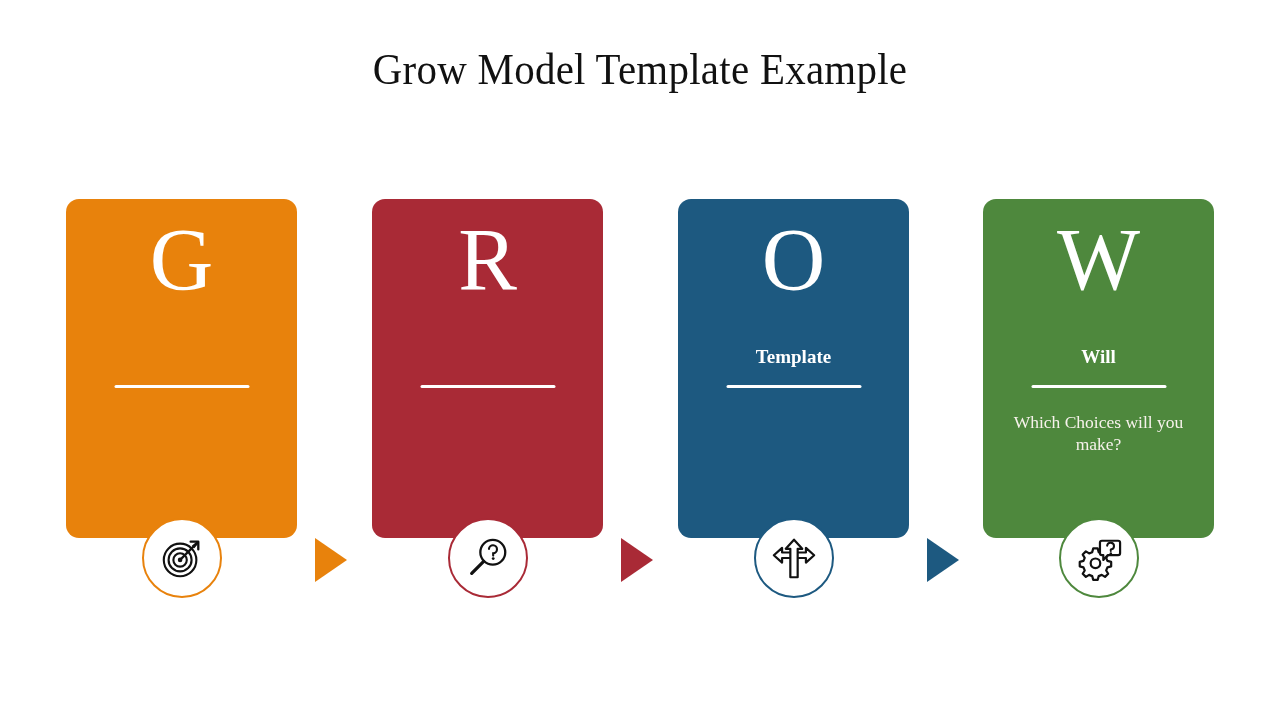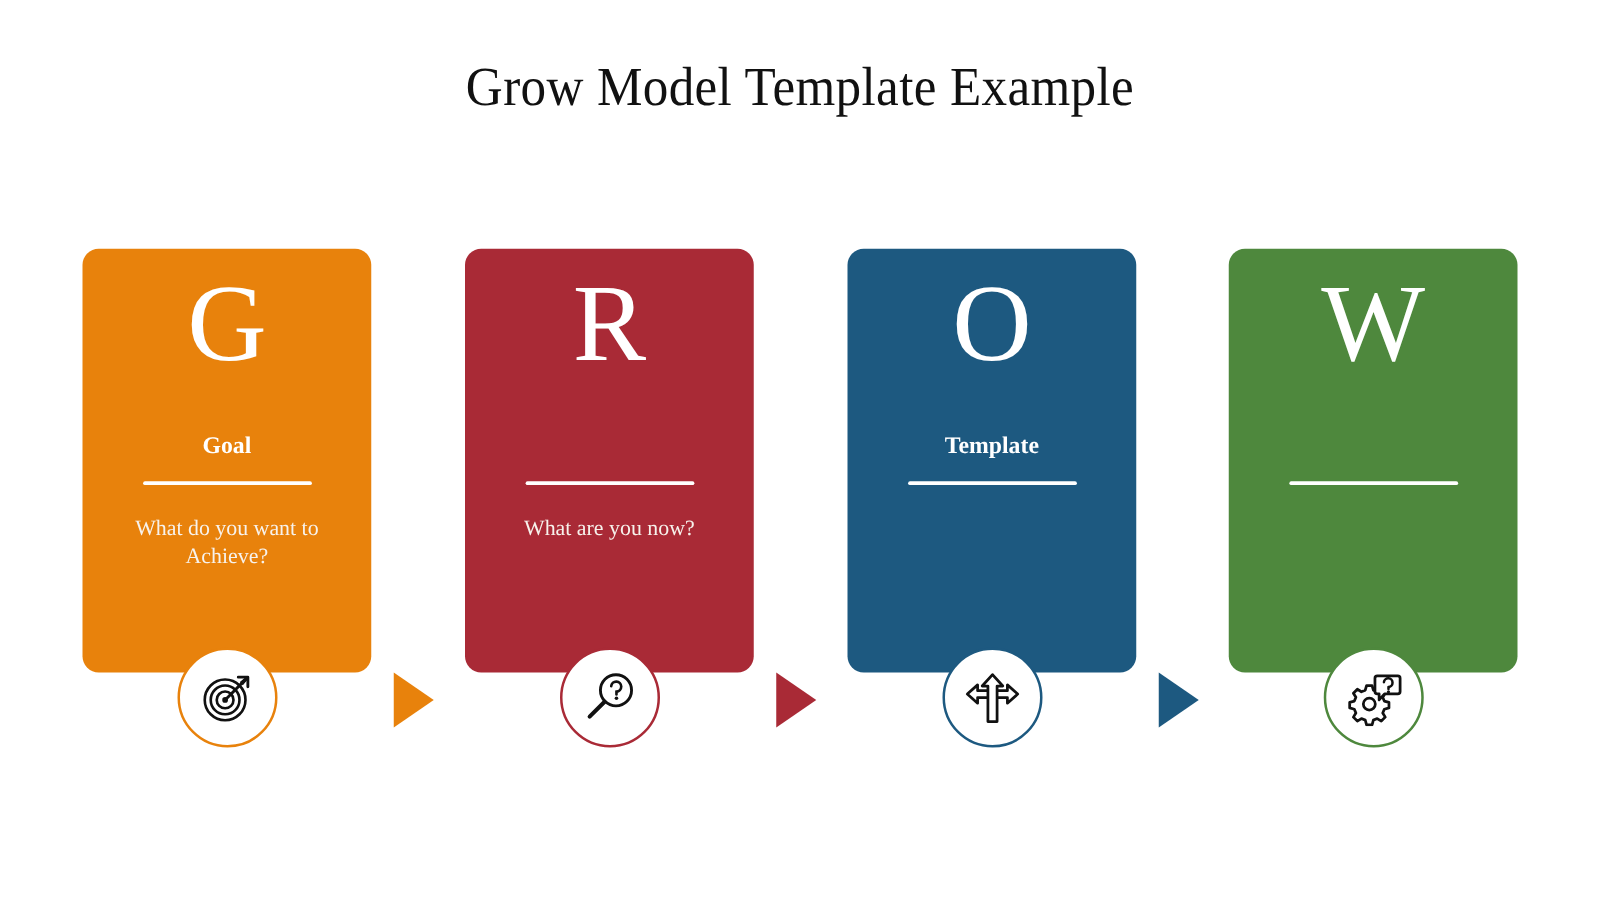--- a/index.html
+++ b/index.html
@@ -155,44 +155,41 @@
 
 <div class="slide" style="background: rgb(255, 255, 255);">
 
   <div class="title">Grow Model Template Example</div>
 
   <div class="cards">
 
     <div class="card-wrap c0">
       <div class="card" style="background: rgb(232, 130, 12);">
         <div class="card-letter">G</div>
-        <div class="card-name">Goal</div>
-        <div class="card-divider"></div>
-        <div class="card-desc">What do you want to Achieve?</div>
+        <div class="card-divider"></div>
       </div>
       <div class="icon-badge" style="border-color: rgb(232, 130, 12);">
         <span>
           <svg width="46" height="46" viewBox="0 0 48 48" fill="none" stroke="#111" stroke-width="2.2">
             <circle cx="22" cy="26" r="17"></circle>
             <circle cx="22" cy="26" r="12"></circle>
             <circle cx="22" cy="26" r="7"></circle>
             <circle cx="22" cy="26" r="2.4" fill="#111" stroke="none"></circle>
             <line x1="22" y1="26" x2="41" y2="7" stroke-width="2.4"></line>
             <path d="M41 7 L41 15 M41 7 L33 7" stroke-width="2.4" stroke-linecap="round"></path>
             <path d="M41 7 L36 13 M41 7 L35 12" stroke-width="2.2"></path>
           </svg>
         </span>
       </div>
     </div>
 
     <div class="card-wrap c1">
       <div class="card" style="background: rgb(169, 42, 54);">
         <div class="card-letter">R</div>
         <div class="card-divider"></div>
-        <div class="card-desc">What are you now?</div>
       </div>
       <div class="icon-badge" style="border-color: rgb(169, 42, 54);">
         <span>
           <svg width="46" height="46" viewBox="0 0 48 48" fill="none" stroke="#111" stroke-width="2.4">
             <circle cx="29" cy="18" r="13"></circle>
             <line x1="19.5" y1="27.5" x2="7" y2="40" stroke-width="3.4" stroke-linecap="round"></line>
             <path d="M25 14.5a4.2 4.2 0 1 1 4.4 4.6v2.4" stroke-width="2.2" stroke-linecap="round"></path>
             <circle cx="29.4" cy="24.6" r="1.5" fill="#111" stroke="none"></circle>
           </svg>
         </span>
@@ -212,21 +209,23 @@
             <path d="M20 24 L11 24 L11 29 L2 21 L11 13 L11 18 L20 18"></path>
             <path d="M28 24 L37 24 L37 29 L46 21 L37 13 L37 18 L28 18"></path>
           </svg>
         </span>
       </div>
     </div>
 
     <div class="card-wrap c3">
       <div class="card" style="background: rgb(78, 136, 61);">
         <div class="card-letter">W</div>
-        <div class="card-divider"></div>
+        <div class="card-name">Will</div>
+        <div class="card-divider"></div>
+        <div class="card-desc">Which Choices will you make?</div>
       </div>
       <div class="icon-badge" style="border-color: rgb(78, 136, 61);">
         <span>
           <svg width="46" height="46" viewBox="0 0 48 48" fill="none" stroke="#111" stroke-width="2.3" stroke-linejoin="round">
             <path d="M18 14 l4.6 0 1.1 3.9 3.2 1.3 3.4-2.1 3.3 3.3 -2.1 3.4 1.3 3.2 3.9 1.1 0 4.6 -3.9 1.1 -1.3 3.2 2.1 3.4 -3.3 3.3 -3.4-2.1 -3.2 1.3 -1.1 3.9 -4.6 0 -1.1-3.9 -3.2-1.3 -3.4 2.1 -3.3-3.3 2.1-3.4 -1.3-3.2 -3.9-1.1 0-4.6 3.9-1.1 1.3-3.2 -2.1-3.4 3.3-3.3 3.4 2.1 3.2-1.3 Z"></path>
             <circle cx="20.3" cy="29.5" r="5"></circle>
             <path d="M27 6 L44 6 a2 2 0 0 1 2 2 L46 19 a2 2 0 0 1 -2 2 L33 21 L28.5 26 L28.5 21 L27 21 a2 2 0 0 1 -2-2 L25 8 a2 2 0 0 1 2-2 Z" fill="#fff"></path>
             <path d="M32.5 11.2a3.6 3.6 0 1 1 3.8 4v1.6" stroke-width="2.1" stroke-linecap="round"></path>
             <circle cx="36.3" cy="19.3" r="1.3" fill="#111" stroke="none"></circle>
           </svg>

